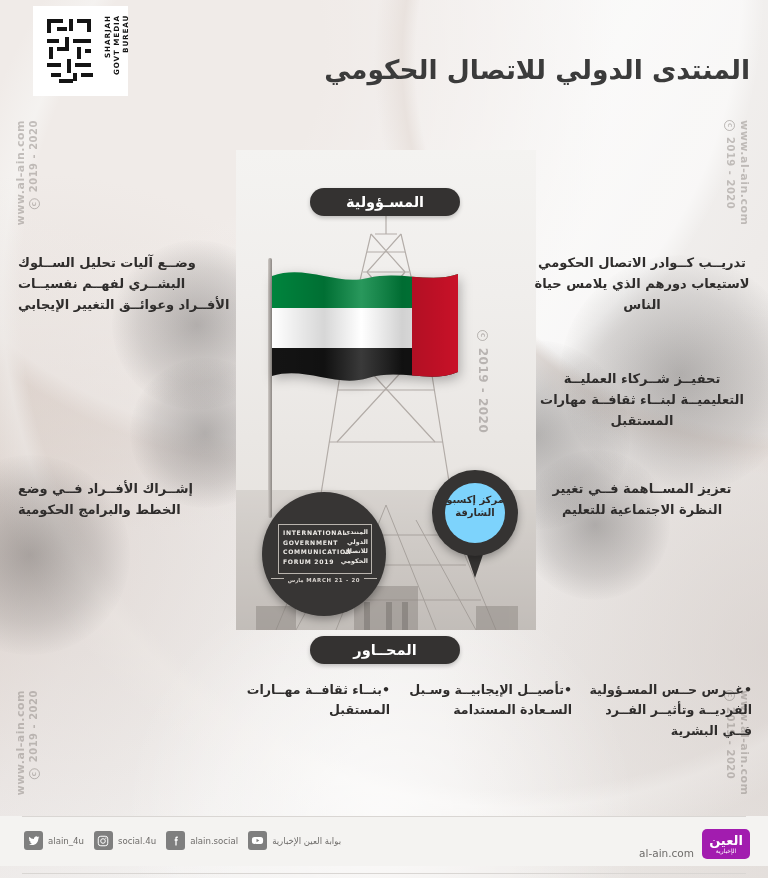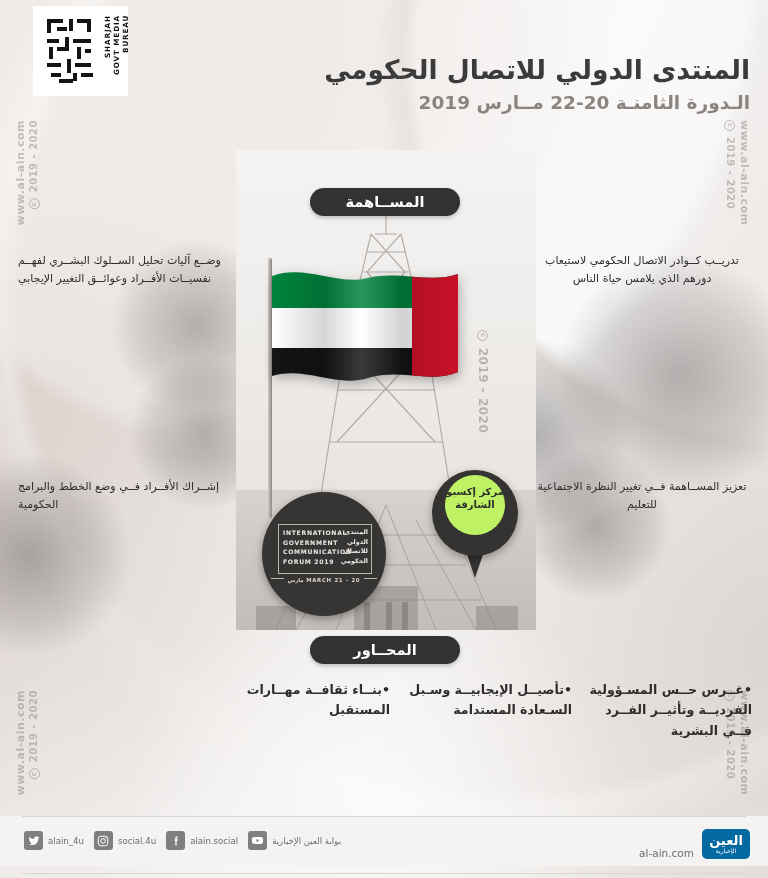--- a/index.html
+++ b/index.html
@@ -79,22 +79,22 @@
      background:linear-gradient(180deg,rgba(196,190,186,.25),rgba(150,143,139,.55));}
 
   
   .pill{position:absolute;background:#343231;border-radius:16px;color:#fff;
      font-size:14.5px;font-weight:bold;height:28px;line-height:28px;text-align:center;
      letter-spacing:1px;box-shadow:0 2px 4px rgba(0,0,0,.22);}
   .pill-goals{left:310px;top:188px;width:150px;}
   .pill-themes{left:310px;top:636px;width:150px;}
 
   
-  .goal{position:absolute;width:216px;color:#2f2d2c;font-size:11px;line-height:1.62;
-     font-weight:normal;direction:rtl;}
+  .goal{position:absolute;width:216px;color:#2f2d2c;font-size:13px;line-height:1.62;
+     font-weight:bold;direction:rtl;}
   .goal.r{right:18px;text-align:center;}
   .goal.l{left:18px;text-align:left;direction:rtl;}
   .g-r1{top:252px;}
   .g-r2{top:368px;}
   .g-r3{top:478px;}
   .g-l1{top:252px;}
   .g-l2{top:368px;}
   .g-l3{top:478px;}
 
   
@@ -109,22 +109,22 @@
   .fb-date{position:absolute;left:0;top:84px;width:124px;text-align:center;
      color:#d9d4cf;font-size:5.4px;font-weight:bold;letter-spacing:.7px;}
   .fb-date span{display:inline-block;vertical-align:middle;}
   .fb-rule{display:inline-block;width:13px;height:1px;background:#b9b4ae;vertical-align:middle;margin:0 4px 2px;}
 
   .pin{position:absolute;left:432px;top:470px;width:86px;height:112px;}
   .pin-body{position:absolute;left:0;top:0;width:86px;height:86px;border-radius:50%;
      background:#353332;box-shadow:0 3px 8px rgba(0,0,0,.32);}
   .pin-tip{position:absolute;left:28px;top:64px;width:30px;height:44px;background:#353332;
      clip-path:polygon(0 0,100% 0,50% 100%);}
-  .pin-circle{position:absolute;left:13px;top:5px;width:60px;height:60px;border-radius:50%;
-     background:#bef264;}
+  .pin-circle{position:absolute;left:13px;top:13px;width:60px;height:60px;border-radius:50%;
+     background:#7dd3fc;}
   .pin-txt{position:absolute;left:0;top:11px;width:60px;text-align:center;direction:rtl;
      color:#2e2c2b;font-size:10px;font-weight:bold;line-height:12.6px;}
 
   
   .theme{position:absolute;top:680px;width:170px;color:#2f2d2c;font-size:12.6px;
      line-height:1.62;font-weight:bold;direction:rtl;text-align:right;}
   .t1{right:16px;}
   .t2{right:196px;}
   .t3{right:378px;}
   .t4{right:560px;width:180px;}
@@ -134,21 +134,21 @@
   .foot-rule{position:absolute;left:22px;top:0;width:724px;height:1px;background:#d9d6d3;}
   .foot-rule2{position:absolute;left:22px;top:57px;width:724px;height:1px;background:#d9d6d3;}
   .socials{position:absolute;left:24px;top:15px;display:flex;align-items:center;gap:10px;direction:ltr;}
   .soc{display:flex;align-items:center;gap:5px;}
   .soc-ic{width:19px;height:19px;border-radius:3px;background:#7f7f7f;
      display:flex;align-items:center;justify-content:center;color:#fff;}
   .soc-tx{font-size:8.6px;color:#6e6c6a;direction:ltr;}
   .soc-tx.ar{direction:rtl;font-size:8.6px;}
   .brand{position:absolute;right:18px;top:13px;display:flex;align-items:flex-end;gap:8px;direction:ltr;}
   .brand-url{font-size:10.5px;color:#6e6c6a;direction:ltr;}
-  .brand-logo{width:48px;height:30px;border-radius:5px;background:#0369a1;
+  .brand-logo{width:48px;height:30px;border-radius:5px;background:#a21caf;
      display:flex;flex-direction:column;align-items:center;justify-content:center;color:#fff;}
   .bl-1{font-size:13px;font-weight:bold;line-height:13px;direction:rtl;}
   .bl-2{font-size:6px;line-height:8px;direction:rtl;letter-spacing:.3px;}
 </style>
 </head>
 <body>
 
 <div class="page">
 
   <div class="bg-base"></div>
@@ -246,37 +246,37 @@
           <rect x="8" y="58" width="10" height="4"></rect>
             <rect x="30" y="58" width="4" height="8"></rect>
           <rect x="38" y="58" width="12" height="4"></rect>
             <rect x="16" y="64" width="14" height="4"></rect>
         </g>
       </svg>
       <div class="smb-side">SHARJAH GOVT MEDIA BUREAU</div>
     </div>
     <div class="title-wrap">
       <div class="title-main">المنتدى الدولي للاتصال الحكومي</div>
-      <div class="title-sub">الـدورة الثامنـة 20-22 مــارس 2019</div>
     </div>
   </div>
 
   <div class="wm wm-l1">www.al-ain.com</div>
   <div class="wm wm-l2"><span class="c">c</span> <span>2019 - 2020</span></div>
   <div class="wm wm-r1">www.al-ain.com</div>
   <div class="wm wm-r2"><span class="c">c</span> <span>2019 - 2020</span></div>
   <div class="wm wm-l3">www.al-ain.com</div>
   <div class="wm wm-l4"><span class="c">c</span> <span>2019 - 2020</span></div>
   <div class="wm wm-r3">www.al-ain.com</div>
   <div class="wm wm-r4"><span class="c">c</span> <span>2019 - 2020</span></div>
   <div class="wm wm-c"><span class="c">c</span> <span>2019 - 2020</span></div>
 
-  <div class="pill pill-goals">المســاهمة</div>
+  <div class="pill pill-goals">المسـؤولية</div>
 
   <div class="goal r g-r1">تدريــب كــوادر الاتصال الحكومي لاستيعاب دورهم الذي يلامس حياة الناس</div>
+  <div class="goal r g-r2">تحفيــز شــركاء العمليــة التعليميــة لبنــاء ثقافــة مهارات المستقبل</div>
   <div class="goal r g-r3">تعزيز المســاهمة فــي تغيير النظرة الاجتماعية للتعليم</div>
 
   <div class="goal l g-l1">وضــع آليات تحليل الســلوك البشــري لفهــم نفسيــات الأفــراد وعوائــق التغيير الإيجابي</div>
   <div class="goal l g-l3">إشــراك الأفــراد فــي وضع الخطط والبرامج الحكومية</div>
 
   <div class="forum-badge">
     <div class="fb-inner">
       <div class="fb-en">INTERNATIONAL GOVERNMENT COMMUNICATION FORUM 2019</div>
       <div class="fb-ar">المنتدى الدولي للاتصال الحكومي</div>
     </div>

